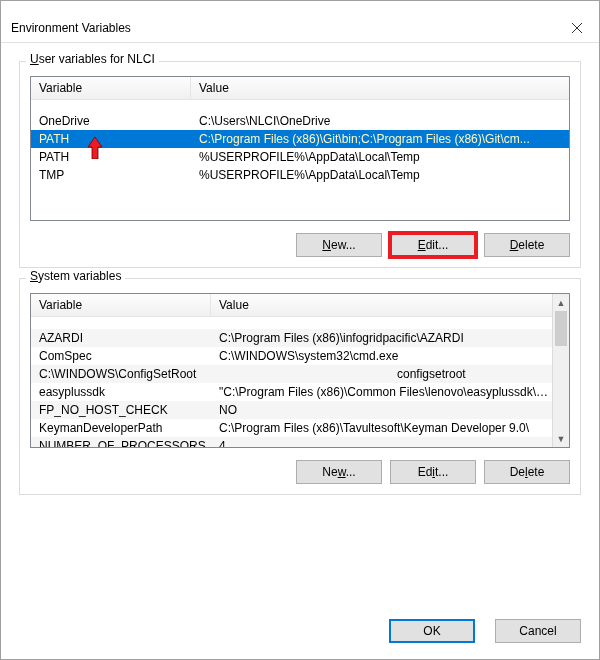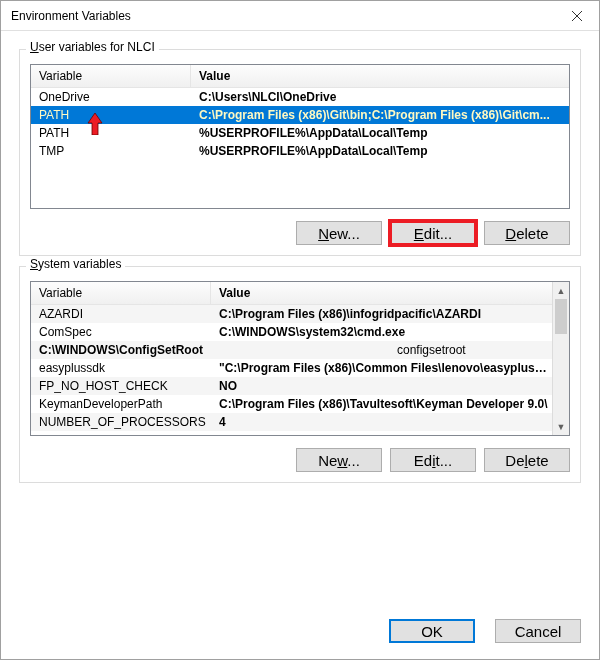--- a/index.html
+++ b/index.html
@@ -22,20 +22,21 @@
     flex-direction: column;
   }
   .titlebar {
     height: 30px;
     display: flex;
     align-items: center;
     justify-content: space-between;
     padding: 0 0 0 10px;
     border-bottom: 1px solid #e0e0e0;
     background: #fff;
+    margin-top: 12px;
   }
   .titlebar-title {
     font-size: 12px;
   }
   .close-btn {
     width: 45px;
     height: 29px;
     display: flex;
     align-items: center;
     justify-content: center;
@@ -77,24 +78,25 @@
     border-bottom: 1px solid #e5e5e5;
   }
   .th {
     padding: 4px 8px;
     font-size: 12px;
     border-right: 1px solid #e5e5e5;
     background: linear-gradient(#fdfdfd,#f0f0f0);
   }
   .th:last-child { border-right: none; }
   .col-var { width: 160px; flex: 0 0 160px; }
-  .col-val { flex: 1; overflow: hidden; white-space: nowrap; text-overflow: ellipsis; font-weight: bold; }
+  .col-val { flex: 1; overflow: hidden; white-space: nowrap; text-overflow: ellipsis; }
 
   .table-body {
     position: relative;
+    margin-top: 12px;
   }
   .row {
     display: flex;
     font-size: 12px;
     position: relative;
   }
   .cell {
     padding: 2px 8px;
     white-space: nowrap;
     overflow: hidden;
@@ -111,21 +113,21 @@
     justify-content: flex-end;
     gap: 8px;
     margin-top: 12px;
   }
   .btn {
     min-width: 86px;
     height: 24px;
     background: #e1e1e1;
     border: 1px solid #adadad;
     font-family: inherit;
-    font-size: 15px;
+    font-size: 12px;
     cursor: pointer;
     padding: 0 10px;
   }
   .btn .ul { text-decoration: underline; }
   .btn.default { border: 2px solid #0078d7; }
   .highlight-red {
     outline: 4px solid #ec1c24;
     outline-offset: -2px;
   }
 

